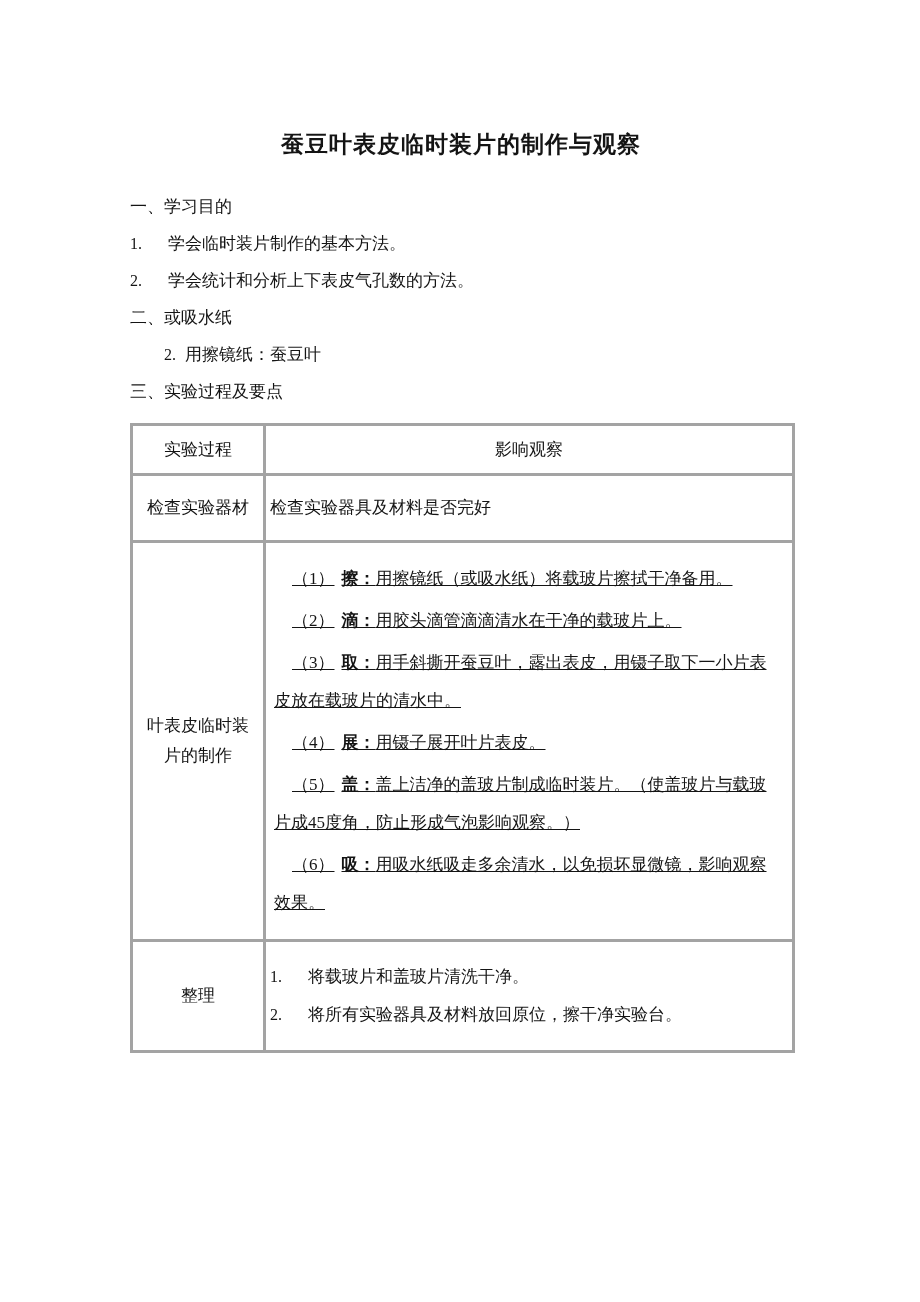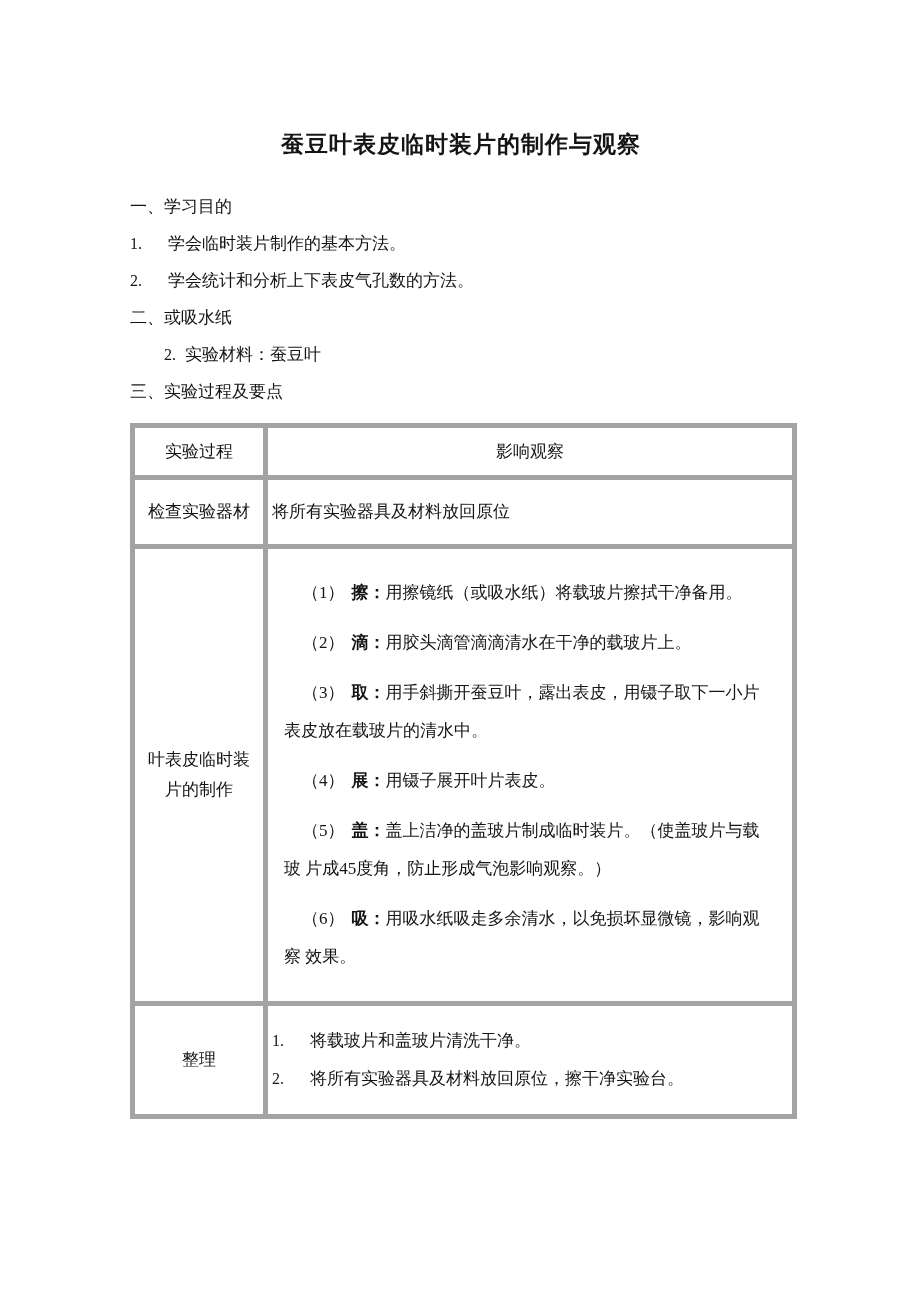--- a/index.html
+++ b/index.html
@@ -40,35 +40,36 @@
   .indent-17 { text-indent: 17px; }
   table.exp-table {
     margin-top: 13px;
     width: 662px;
     border-collapse: collapse;
     table-layout: fixed;
     font-size: 17px;
   }
   table.exp-table th,
   table.exp-table td {
-    border: 5px solid #a3a3a3;
+    border: 3px solid #a3a3a3;
     vertical-align: middle;
     font-weight: normal;
   }
   col.c1 { width: 133px; }
   col.c2 { width: 529px; }
   tr.hdr-row th { height: 47px; text-align: center; padding: 0 6px; }
   td.proc-cell { text-align: center; padding: 0 10px; line-height: 30px; }
   td.point-cell { padding: 2px 8px 2px 4px; line-height: 30px; }
   tr.row-check td, tr.row-observe td { height: 60px; }
   td.steps-cell { padding: 13px 8px 13px 4px; vertical-align: top; }
   p.step {
-    margin: 12px;
+    margin: 4px;
     line-height: 38px;
     text-indent: 18px;
+    text-decoration: underline;
   }
   p.step .step-num { margin-right: 7px; }
   p.step .step-bold { font-weight: bold; }
   td.tidy-cell { padding: 16px 8px 16px 4px; vertical-align: middle; }
   p.tidy-item { margin: 0; line-height: 38px; }
 </style>
 </head>
 <body>
 
 <div class="page">
@@ -78,38 +79,38 @@
 
     <p class="body-line">一、学习目的</p>
 
     <p class="body-line"><span class="num num-w38">1.</span><span>学会临时装片制作的基本方法。</span></p>
 
     <p class="body-line"><span class="num num-w38">2.</span><span>学会统计和分析上下表皮气孔数的方法。</span></p>
 
     <p class="body-line">二、或吸水纸</p>
 
 
-    <p class="body-line indent-17"><span class="num num-w38">2.</span><span>实验材料：蚕豆叶</span></p>
+    <p class="body-line indent-17"><span class="num num-w38">2.</span><span>用擦镜纸：蚕豆叶</span></p>
 
     <p class="body-line">三、实验过程及要点</p>
 
     <table class="exp-table">
       <colgroup>
           <col class="c1">
           <col class="c2">
         </colgroup>
       <tbody>
           <tr class="hdr-row">
         <th>实验过程</th>
         <th>影响观察</th>
       </tr>
 
       <tr class="row-check">
         <td class="proc-cell">检查实验器材</td>
-        <td class="point-cell">将所有实验器具及材料放回原位</td>
+        <td class="point-cell">检查实验器具及材料是否完好</td>
       </tr>
 
       <tr class="row-make">
         <td class="proc-cell">叶表皮临时装片的制作</td>
         <td class="steps-cell">
           <p class="step"><span class="step-num">（1）</span><span class="step-bold">擦：</span><span>用擦镜纸（或吸水纸）将载玻片擦拭干净备用。</span></p>
           <p class="step"><span class="step-num">（2）</span><span class="step-bold">滴：</span><span>用胶头滴管滴滴清水在干净的载玻片上。</span></p>
           <p class="step"><span class="step-num">（3）</span><span class="step-bold">取：</span><span>用手斜撕开蚕豆叶，露出表皮，用镊子取下一小片表皮放在载玻片的清水中。</span></p>
           <p class="step"><span class="step-num">（4）</span><span class="step-bold">展：</span><span>用镊子展开叶片表皮。</span></p>
           <p class="step"><span class="step-num">（5）</span><span class="step-bold">盖：</span><span>盖上洁净的盖玻片制成临时装片。（使盖玻片与载玻 片成45度角，防止形成气泡影响观察。）</span></p>

